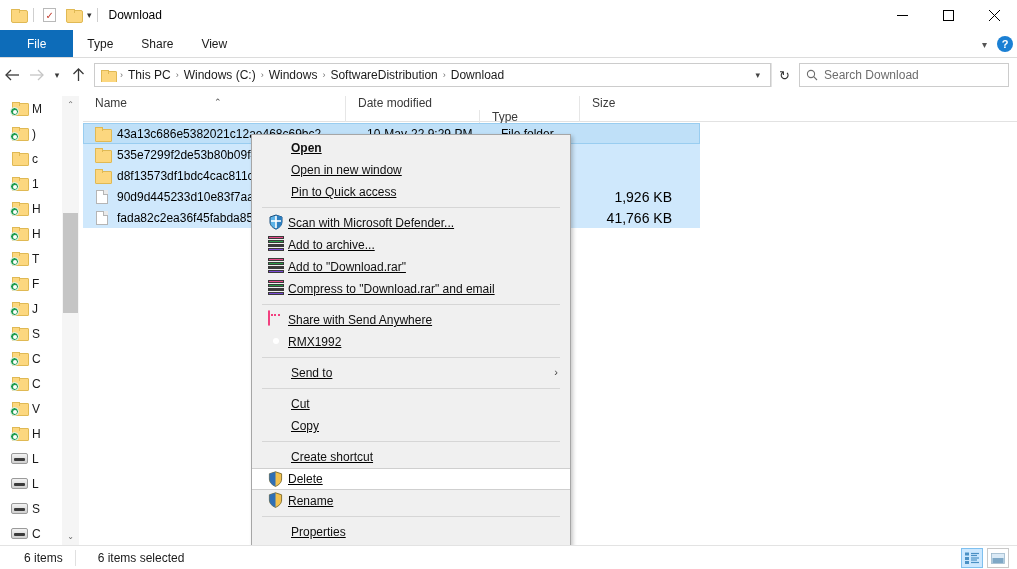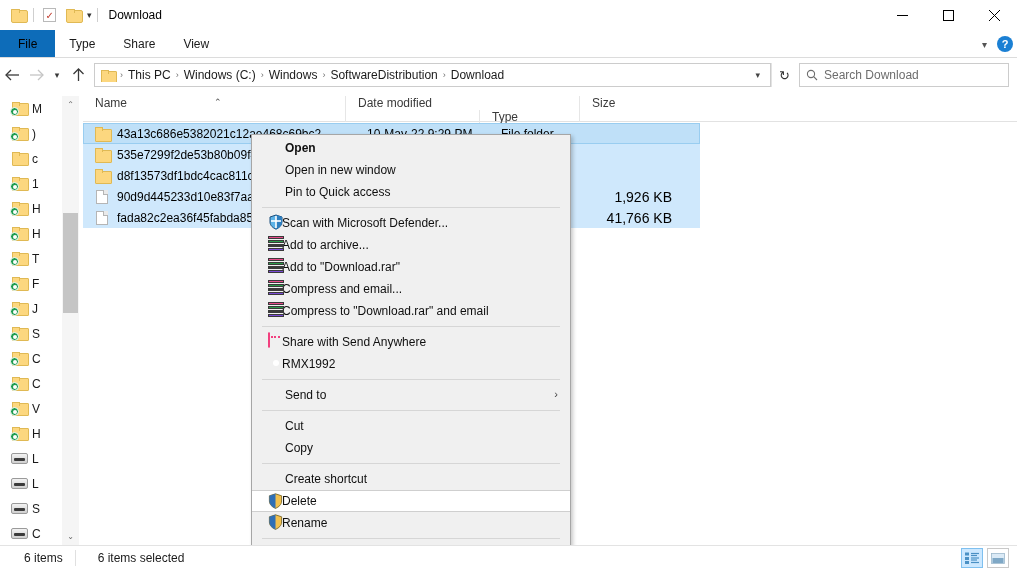--- a/index.html
+++ b/index.html
@@ -38,21 +38,21 @@
   .wincontrols { position:absolute; right:0; top:0; display:flex; height:30px; }
   .wc { width:46px; height:30px; display:flex; align-items:center; justify-content:center; font-size:12px; color:#000; }
   .wc svg { display:block; }
 
   
   .ribbon {
     position:absolute; left:0; top:30px; width:1017px; height:28px;
     background:#ffffff; display:flex; align-items:stretch; border-bottom:1px solid #dcdcdc;
   }
   .tab { padding:0 14px; display:flex; align-items:center; font-size:12px; color:#1a1a1a; }
-  .tab.file { background:#0d6cb9; color:#000000; padding:0 18px; font-weight:400;text-align:center; }
+  .tab.file { background:#0d6cb9; color:#ffffff; padding:0 27px; font-weight:400;text-align:center; }
   .ribbon-right { position:absolute; right:4px; top:0; height:28px; display:flex; align-items:center; gap:6px; }
   .chev-ribbon { font-size:10px; color:#555; padding:0 4px; }
   .help-ico {
     width:16px; height:16px; border-radius:50%; background:#1b80d4; color:#fff;
     font-size:11px; display:flex; align-items:center; justify-content:center; font-weight:bold;
   }
 
   
   .addrbar {
     position:absolute; left:0; top:58px; width:1017px; height:34px;
@@ -127,21 +127,21 @@
   .row-date { font-size:12px; color:#000; width:134px; }
   .row-type { font-size:12px; color:#000; width:100px; }
   .row-size { font-size:14px; color:#000; width:80px; text-align:right; padding-right:9px; }
 
   
   .ctxmenu {
     position:absolute; left:251px; top:134px; width:320px; height:430px;
     background:#f0f0f0; border:1px solid #a6a6a6; box-shadow:2px 2px 4px rgba(0,0,0,.22);
     padding:2px 0;
   }
-  .mi { height:22px; display:flex; align-items:center; padding-left:12px; position:relative; }
+  .mi { height:22px; display:flex; align-items:center; padding-left:18px; position:relative;text-decoration:underline; }
   .mi.hl { background:#ffffff; border:1px solid #cfcfcf; border-left:none; border-right:none; }
   .mi-ico { width:17px; height:17px; position:absolute; left:16px; top:2px; }
   .mi-label { font-size:12px; color:#0f0f0f; margin-left:18px; white-space:nowrap; }
   .mi.bold .mi-label { font-weight:bold; }
   .mi.noicon .mi-label { margin-left:21px; }
   .mi-arrow { position:absolute; right:12px; top:4px; font-size:11px; color:#444; }
   .msep { height:1px; background:#d6d6d6; margin:4px 10px 4px 10px; }
 
   .ico-defender { width:16px; height:16px; }
   .ico-rar { width:16px; height:15px; position:relative; }
@@ -458,31 +458,20 @@
         <span class="ico-rar">
           <span class="rar-l" style="top:0;background:#e84a8a;"></span>
           <span class="rar-l" style="top:4px;background:#2b9c4a;"></span>
           <span class="rar-l" style="top:8px;background:#3b3b3b;"></span>
           <span class="rar-l" style="top:12px;background:#7a4ad6;"></span>
         </span>
       </span>
       <span class="mi-label">Add to "Download.rar"</span>
     </div>
 
-    <div class="mi">
-      <span class="mi-ico">
-        <span class="ico-rar">
-          <span class="rar-l" style="top:0;background:#e84a8a;"></span>
-          <span class="rar-l" style="top:4px;background:#2b9c4a;"></span>
-          <span class="rar-l" style="top:8px;background:#3b3b3b;"></span>
-          <span class="rar-l" style="top:12px;background:#7a4ad6;"></span>
-        </span>
-      </span>
-      <span class="mi-label">Compress and email...</span>
-    </div>
 
     <div class="mi">
       <span class="mi-ico">
         <span class="ico-rar">
           <span class="rar-l" style="top:0;background:#e84a8a;"></span>
           <span class="rar-l" style="top:4px;background:#2b9c4a;"></span>
           <span class="rar-l" style="top:8px;background:#3b3b3b;"></span>
           <span class="rar-l" style="top:12px;background:#7a4ad6;"></span>
         </span>
       </span>

